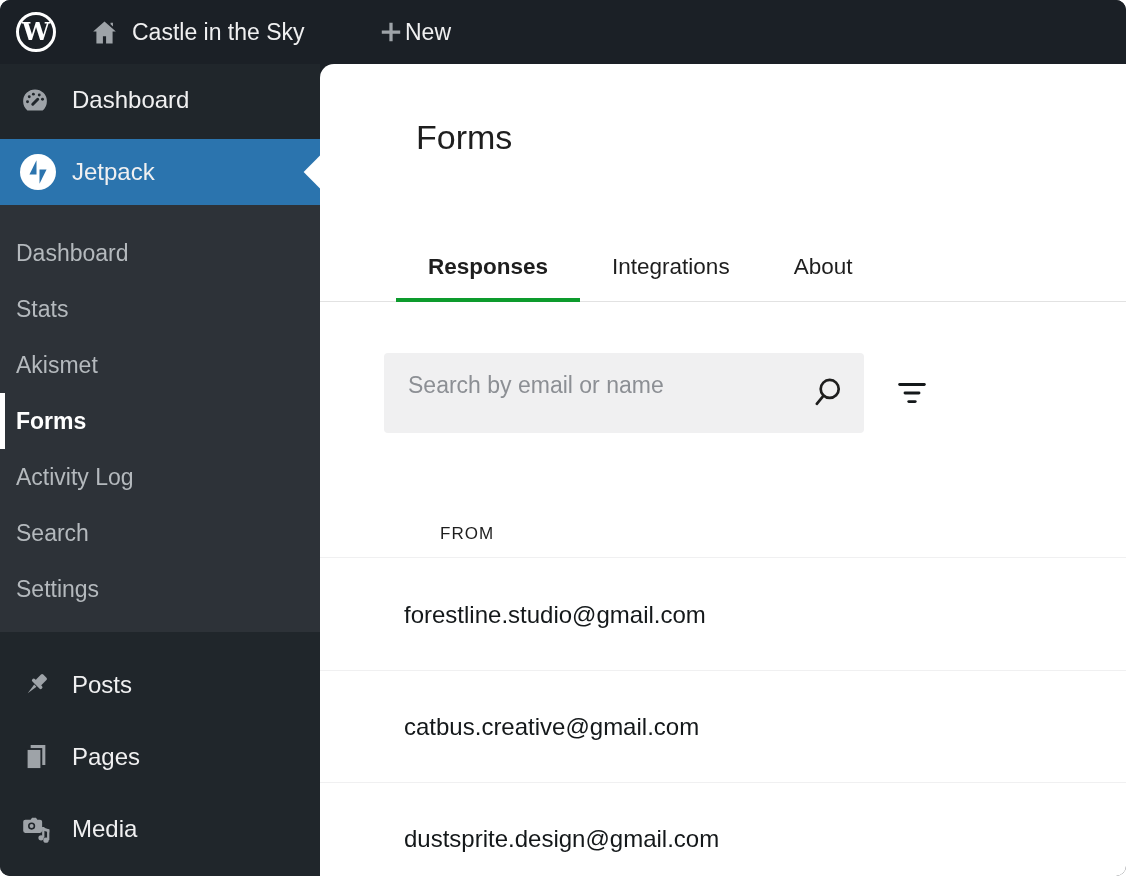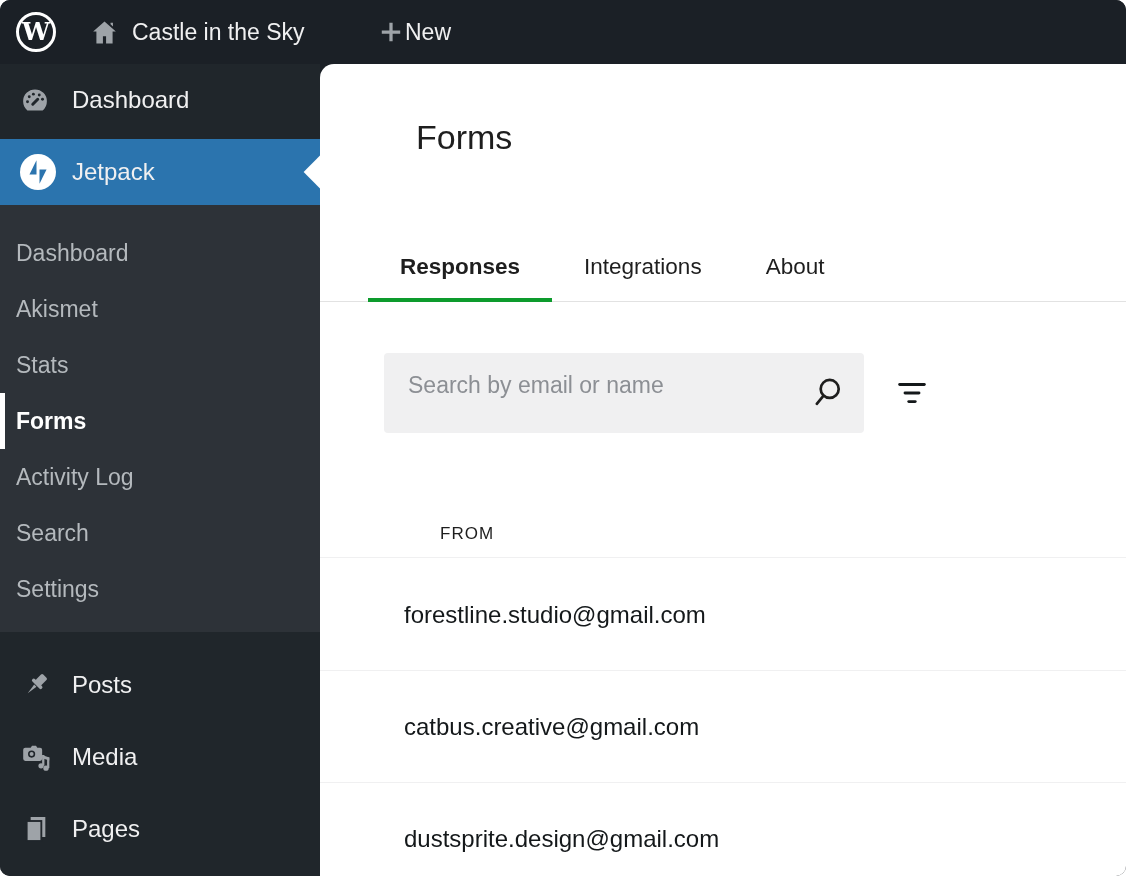--- a/index.html
+++ b/index.html
@@ -78,21 +78,21 @@
     position:absolute; top:64px; left:320px; width:806px; height:812px;
     background:#ffffff; border-top-left-radius:14px; z-index:25;
   }
   .page-title {
     position:absolute; left:96px; top:54px;
     font-size:34px; font-weight:500; color:#1e1e1e;
   }
 
   .tabs {
     position:absolute; left:0; top:172px; width:806px; height:66px;
-    border-bottom:1px solid #e2e2e2; display:flex; padding-left:48px;
+    border-bottom:1px solid #e2e2e2; display:flex; padding-left:76px;
   }
   .tab {
     padding:0 32px; display:flex; align-items:center;
     font-size:22.5px; color:#1e1e1e; cursor:pointer;
     border-bottom:4px solid transparent; margin-bottom:-1px;
   }
   .tab.active { font-weight:700; border-bottom-color:#0d9b2d; }
 
   .search-box {
     position:absolute; left:64px; top:289px; width:480px; height:80px;
@@ -184,65 +184,65 @@
             <path d="M11 13.6H6.3L11 4.2z" fill="#2b74ae"></path>
             <path d="M13 10.4h4.7L13 19.8z" fill="#2b74ae"></path>
           </svg>
         </span>
       </span>
       <span class="mi-label">Jetpack</span>
     </div>
 
     <div class="submenu">
       <div class="submenu-item">Dashboard</div>
+      <div class="submenu-item">Stats</div>
       <div class="submenu-item">Akismet</div>
-      <div class="submenu-item">Stats</div>
       <div class="submenu-item active">Forms</div>
       <div class="submenu-item">Activity Log</div>
       <div class="submenu-item">Search</div>
       <div class="submenu-item">Settings</div>
     </div>
 
     <div class="lower-menu">
       <div class="menu-item">
         <span class="mi-icon">
           <svg width="32" height="32" viewBox="0 0 24 24" fill="#9ea3a8">
             <g transform="rotate(45 12 12)">
               <rect x="9.1" y="2.6" width="5.8" height="7.4" rx="1.2"></rect>
               <rect x="7" y="9.4" width="10" height="2.7" rx="1.3"></rect>
               <path d="M10.8 12.7h2.4L12 20.8z"></path>
             </g>
           </svg>
         </span>
         <span class="mi-label">Posts</span>
+      </div>
+      <div class="menu-item">
+        <span class="mi-icon">
+          <svg width="32" height="32" viewBox="0 0 24 24">
+            <path d="M8 3h11v15h-3V6H8z" fill="#9ea3a8"></path>
+            <rect x="5" y="6" width="11" height="15" fill="#9ea3a8" stroke="#20262b" stroke-width="1.4"></rect>
+          </svg>
+        </span>
+        <span class="mi-label">Pages</span>
       </div>
       <div class="menu-item">
         <span class="mi-icon">
           <svg width="32" height="32" viewBox="0 0 24 24" fill="#9ea3a8">
             <path d="M4 5h4l1-1.4h3L13 5h2a1.6 1.6 0 0 1 1.6 1.6v6.8A1.6 1.6 0 0 1 15 15H4a1.6 1.6 0 0 1-1.6-1.6V6.6A1.6 1.6 0 0 1 4 5z"></path>
             <circle cx="8.7" cy="9.8" r="2.7" fill="#20262b"></circle>
             <circle cx="8.7" cy="9.8" r="1.5" fill="#9ea3a8"></circle>
             <rect x="16.6" y="10.5" width="1.7" height="8"></rect>
             <rect x="20.3" y="12.3" width="1.7" height="8"></rect>
             <path d="M16.6 10.5l5.4 1.8v2.4l-5.4-1.8z"></path>
             <circle cx="15.8" cy="18.6" r="2"></circle>
             <circle cx="19.5" cy="20.4" r="2"></circle>
           </svg>
         </span>
         <span class="mi-label">Media</span>
       </div>
-      <div class="menu-item">
-        <span class="mi-icon">
-          <svg width="32" height="32" viewBox="0 0 24 24">
-            <path d="M8 3h11v15h-3V6H8z" fill="#9ea3a8"></path>
-            <rect x="5" y="6" width="11" height="15" fill="#9ea3a8" stroke="#20262b" stroke-width="1.4"></rect>
-          </svg>
-        </span>
-        <span class="mi-label">Pages</span>
-      </div>
     </div>
   </div>
 
   <div class="jetpack-arrow"></div>
 
   <div class="panel">
 
     <h1 class="page-title">Forms</h1>
 
     <div class="tabs">

